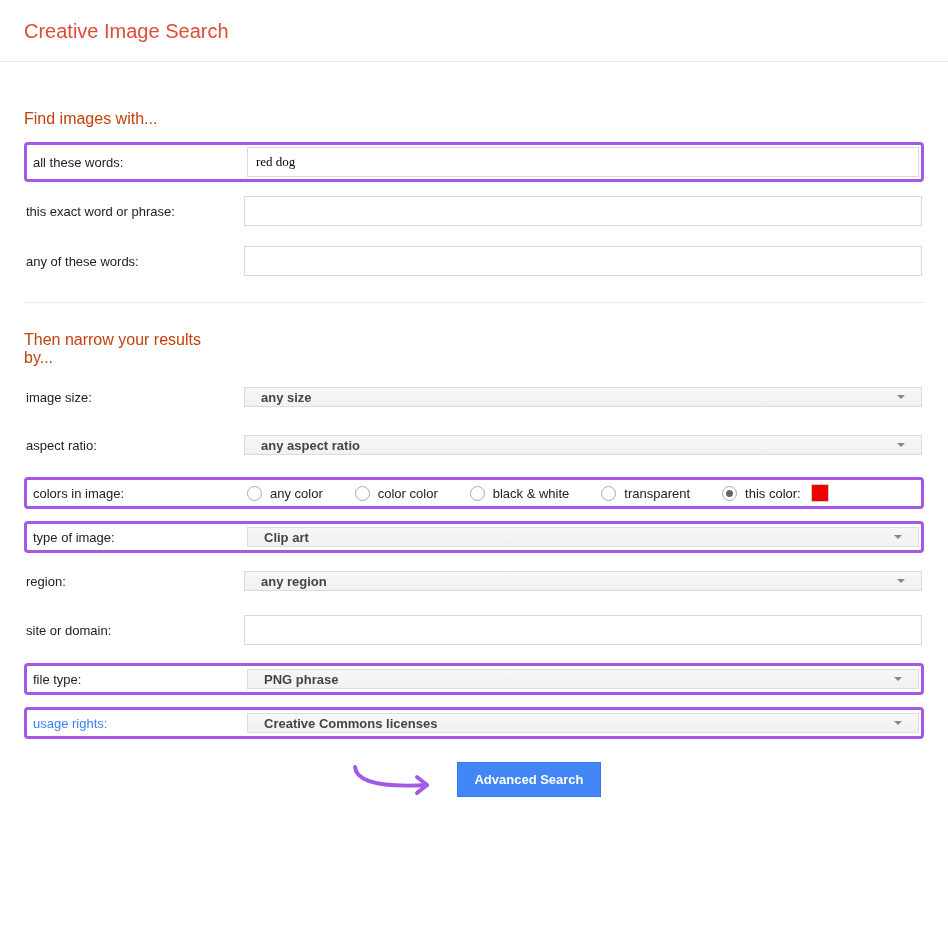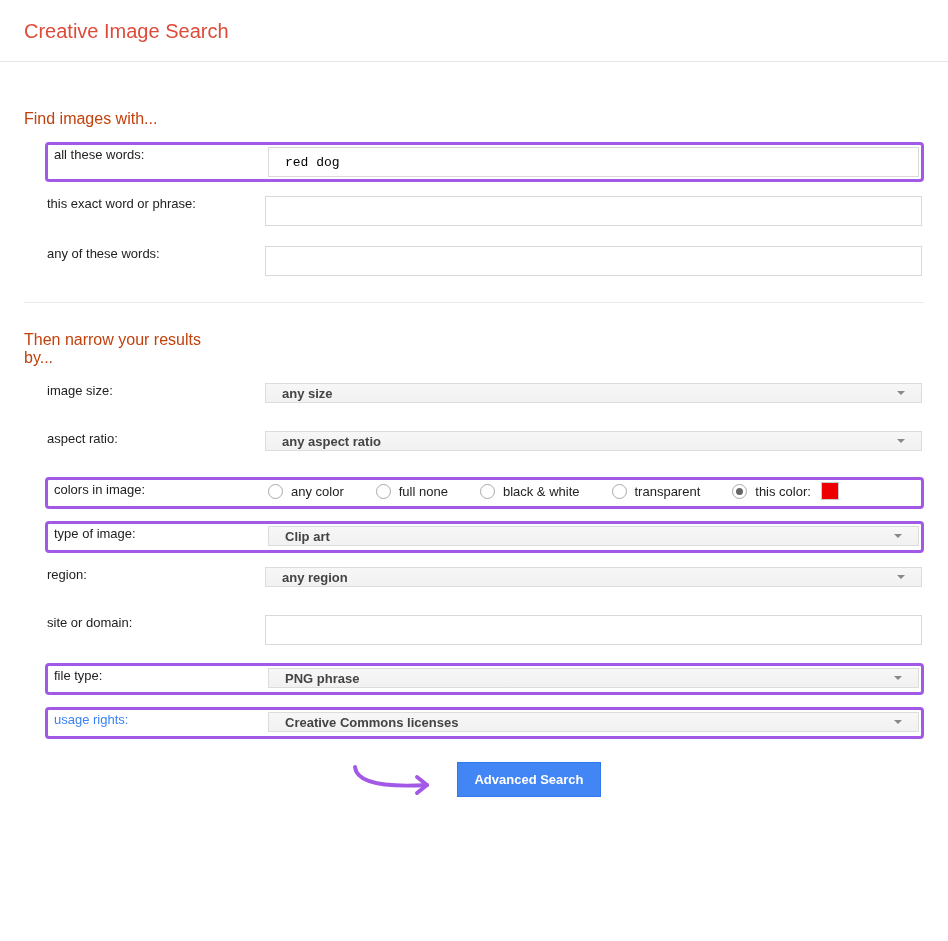--- a/index.html
+++ b/index.html
@@ -25,45 +25,44 @@
   }
   .section-title {
     font-size: 16px;
     color: #c2410c;
     margin: 28px 0 14px;
     font-weight: 400;
     max-width: 210px;
   }
   .row {
     display: flex;
-    align-items: flex-start;
+    align-items: center;
     margin-bottom: 16px;
     min-height: 32px;
     padding: 2px;
-    margin-left: 21px;
   }
   .label {
     width: 218px;
     flex-shrink: 0;
     font-size: 13px;
     color: #222;
   }
   .label.link {
     color: #3b82f6;
   }
   .field {
     flex: 1;
   }
   .text-input {
     width: 100%;
     height: 30px;
     border: 1px solid #d9d9d9;
-    padding: 0 16px;
-    font-size: 13px;
-    font-family: Liberation Mono, monospace;
+    padding: 0 8px;
+    font-size: 13px;
+    font-family: Liberation Serif, serif;
     outline: none;
   }
   .select {
     width: 100%;
     height: 20px;
     border: 1px solid #dcdcdc;
     background: linear-gradient(#f7f7f7, #f1f1f1);
     padding: 0 16px;
     font-size: 13px;
     font-weight: bold;
@@ -202,21 +201,21 @@
 
   <div class="row highlighted">
     <div class="label">colors in image:</div>
     <div class="radio-group">
       <div class="radio-item">
         <span class="radio"></span>
         <span>any color</span>
       </div>
       <div class="radio-item">
         <span class="radio"></span>
-        <span>full none</span>
+        <span>color color</span>
       </div>
       <div class="radio-item">
         <span class="radio"></span>
         <span>black &amp; white</span>
       </div>
       <div class="radio-item">
         <span class="radio"></span>
         <span>transparent</span>
       </div>
       <div class="radio-item">

